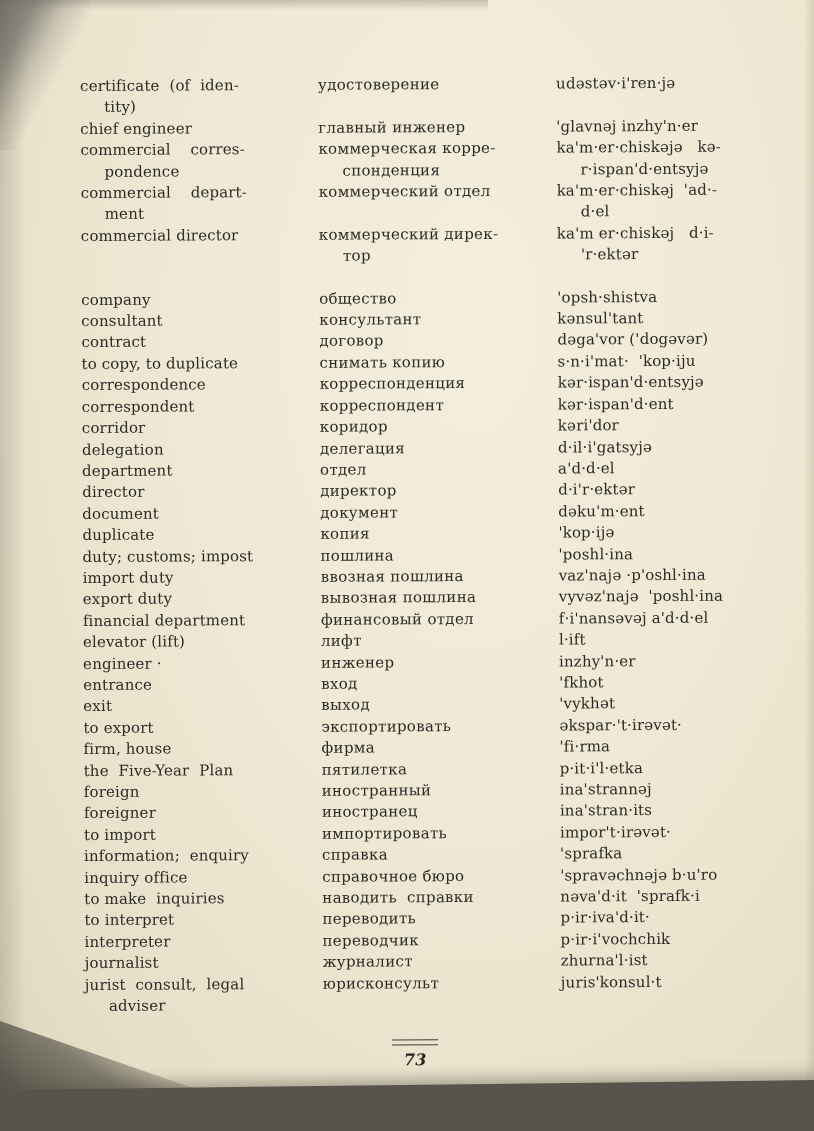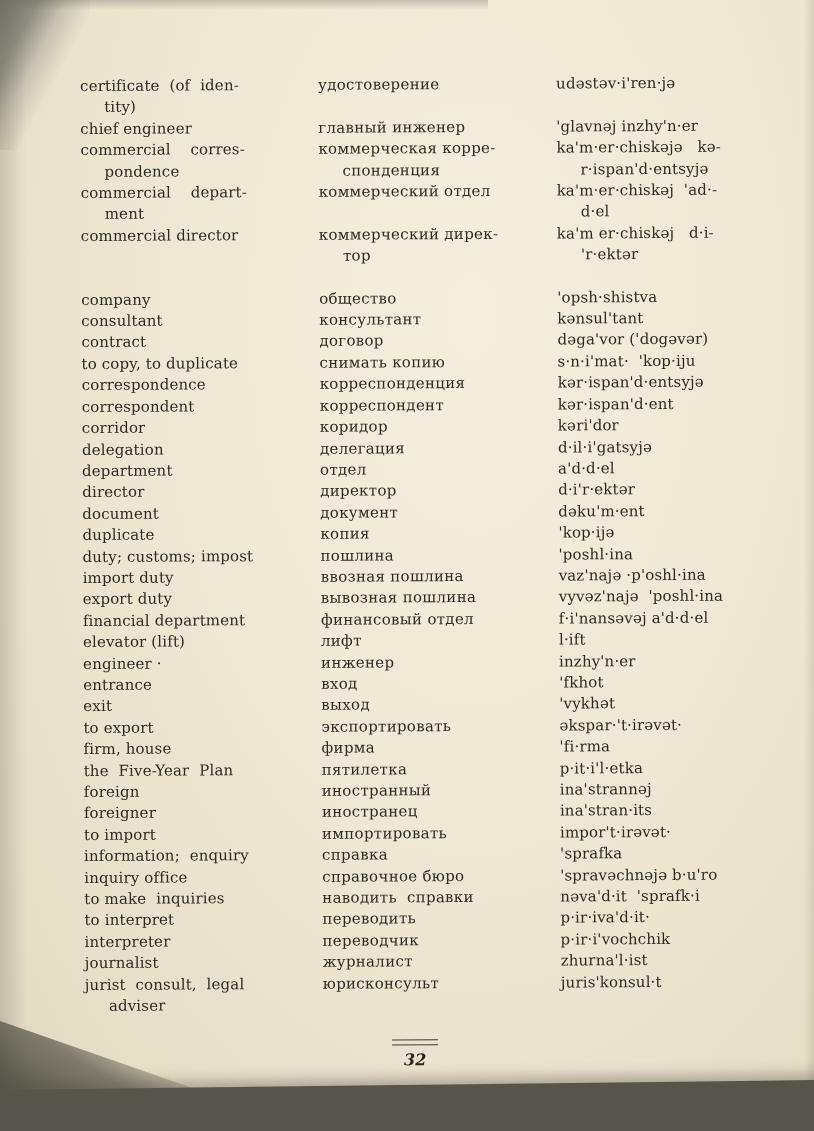--- a/index.html
+++ b/index.html
@@ -304,19 +304,19 @@
         </div>
         <div class="row">
           <div class="c en">jurist  consult,  legal
 adviser</div>
           <div class="c ru">юрисконсульт</div>
           <div class="c ph">juris'konsul·t</div>
         </div>
       </div>
     <div class="footer">
       <div class="page-rule"></div>
-      <div class="page-number">32</div>
+      <div class="page-number">73</div>
     </div>
   </div>
 
   <div class="artifact bottom-corner-left"></div>
   <div class="artifact bottom-band"></div>
 </div>
 
 </body></html>

